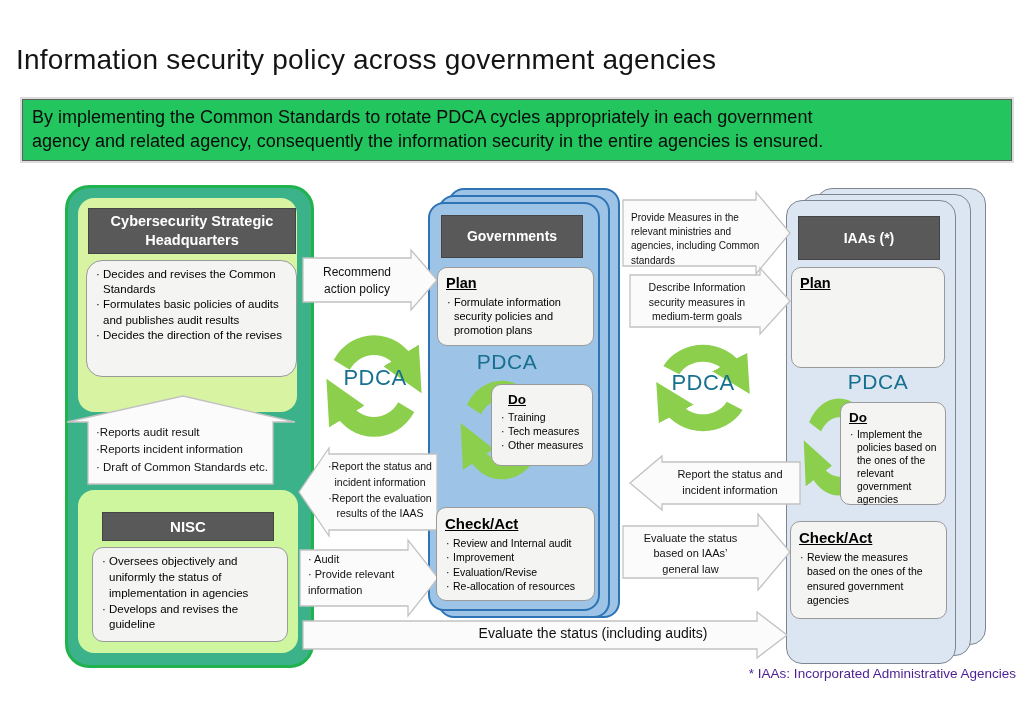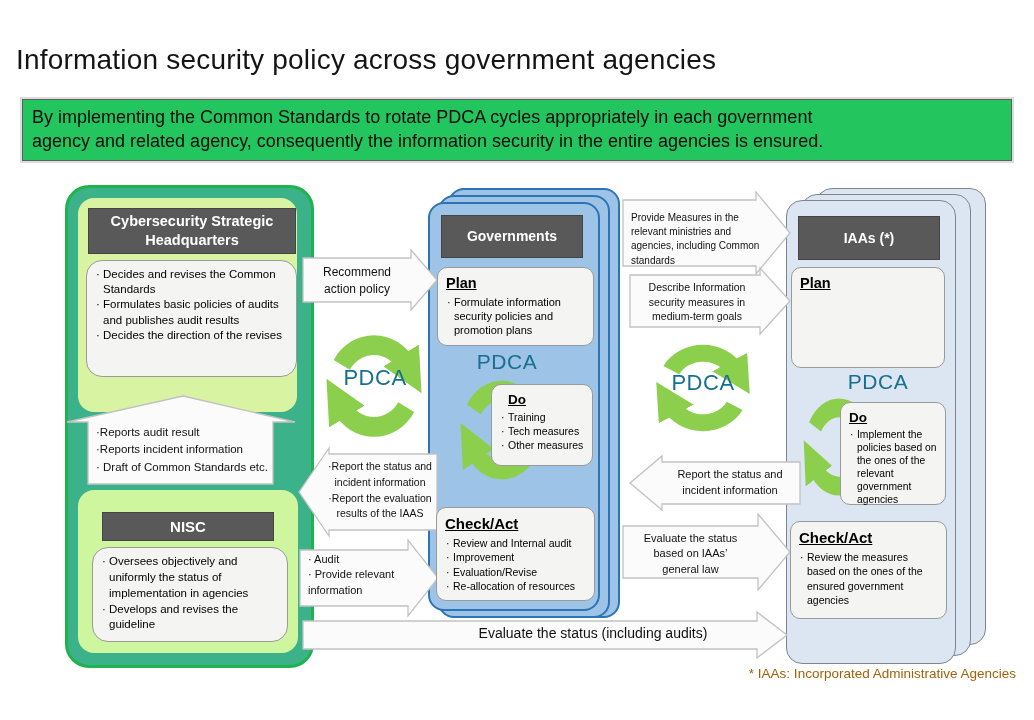--- a/index.html
+++ b/index.html
@@ -39,21 +39,21 @@
   
   .block-arrow{position:absolute;z-index:3;}
   .block-arrow svg{position:absolute;left:0;top:0;overflow:visible;}
   .block-arrow polygon{fill:#fbfbfb;stroke:#c2c2c2;stroke-width:1.3;}
   .arrow-label{position:absolute;z-index:4;white-space:pre-line;color:#111;}
   
   .pdca-wrap{position:absolute;z-index:4;}
   .pdca-wrap svg{width:100%;height:100%;}
   .arc{fill:none;stroke:#8ccf4d;stroke-width:15;}
   .pdca-text{position:absolute;z-index:6;color:#17708f;font-size:22px;letter-spacing:.5px;}
-  .footnote{left:690px;top:666px;width:326px;text-align:right;font-size:13.5px;color:#a16207;}
+  .footnote{left:690px;top:666px;width:326px;text-align:right;font-size:13.5px;color:#4c1d95;}
 </style>
 </head>
 <body>
 
 <div id="canvas">
 
   <svg width="0" height="0" style="position:absolute">
     <defs>
       <marker id="pdca-ah" viewBox="0 0 10 10" refX="2.5" refY="5" markerWidth="2.2" markerHeight="2.2" orient="auto" markerUnits="strokeWidth">
         <path d="M0,0 L10,5 L0,10 z" fill="#8ccf4d"></path>
@@ -84,21 +84,21 @@
     <svg width="244" height="88">
       <polygon points="117,0 229,26 207,26 207,88 22,88 22,26 1,26"></polygon>
     </svg>
     <div class="arrow-label" style="left:30px;top:28px;font-size:11.5px;line-height:1.5;">·Reports audit result
 ·Reports incident information
 · Draft of Common Standards etc.</div>
   </div>
 
   <div class="dark-header" style="left:102px;top:512px;width:170px;height:27px;font-size:15px;">NISC</div>
 
-  <div class="content-box" style="left:92px;top:547px;width:196px;height:95px;border-radius:16px;font-size:11.5px;line-height:1.38;">
+  <div class="content-box" style="left:92px;top:547px;width:196px;height:95px;border-radius:11px;font-size:11.5px;line-height:1.38;">
     <div>
         <div class="bullet-item">Oversees objectively and uniformly the status of implementation in agencies</div>
         <div class="bullet-item">Develops and revises the guideline</div>
       </div>
   </div>
 
   <div class="layer gov-layer" style="left:448px;top:188px;width:168px;height:426px;"></div>
   <div class="layer gov-layer" style="left:438px;top:195px;width:168px;height:419px;"></div>
   <div class="layer gov-layer" style="left:428px;top:202px;width:168px;height:405px;z-index:2;"></div>
 

